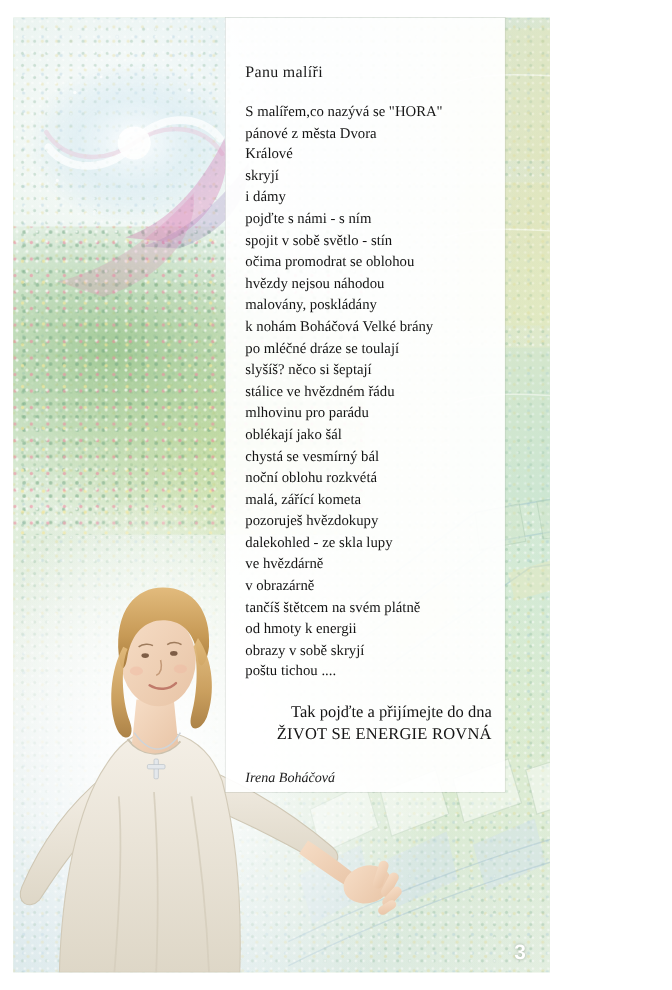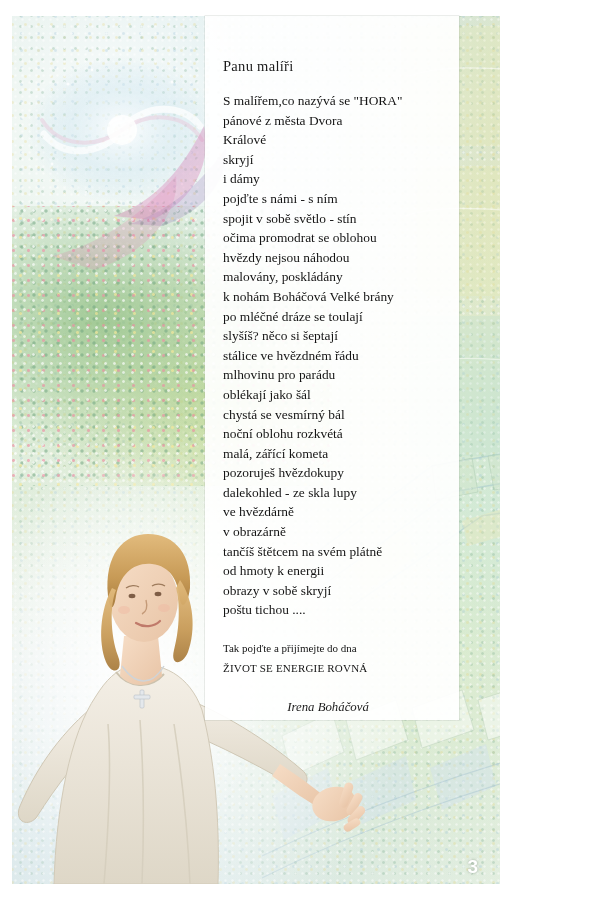--- a/index.html
+++ b/index.html
@@ -150,31 +150,32 @@
   .poem-line {
     font-size: 13.4px;
     line-height: 19.6px;
     color: #141414;
     white-space: pre;
   }
   .poem-gap {
     height: 19px;
   }
   .poem-closing {
-    font-size: 11px;
+    font-size: 15px;
     line-height: 19.6px;
     color: #141414;
     white-space: pre;
+    text-align: right;
   }
   .poem-closing.caps {
     letter-spacing: 0.2px;
   }
   .poem-author {
     margin-top: 22px;
-    text-align: center;
+    text-align: left;
     padding-right: 14px;
     font-style: italic;
     font-size: 12.8px;
     color: #1b1b1b;
   }
 
   
   .page-number {
     position: absolute;
     right: 22px;

